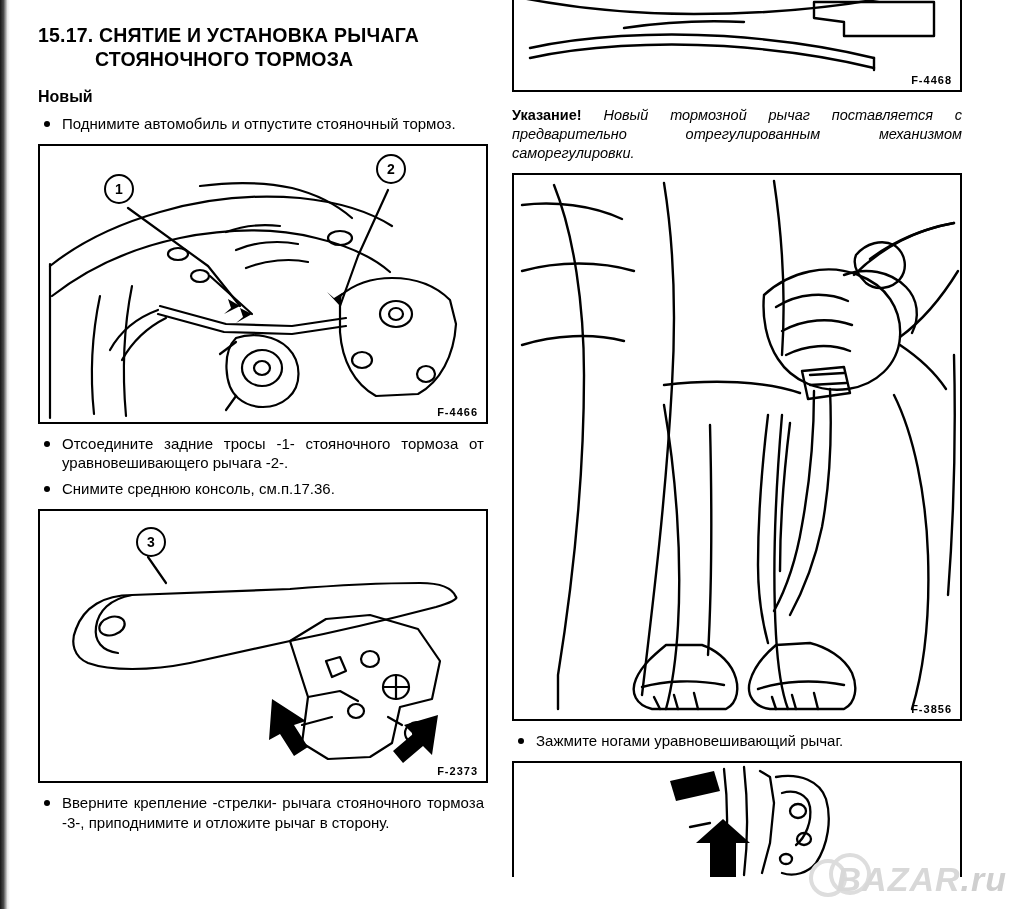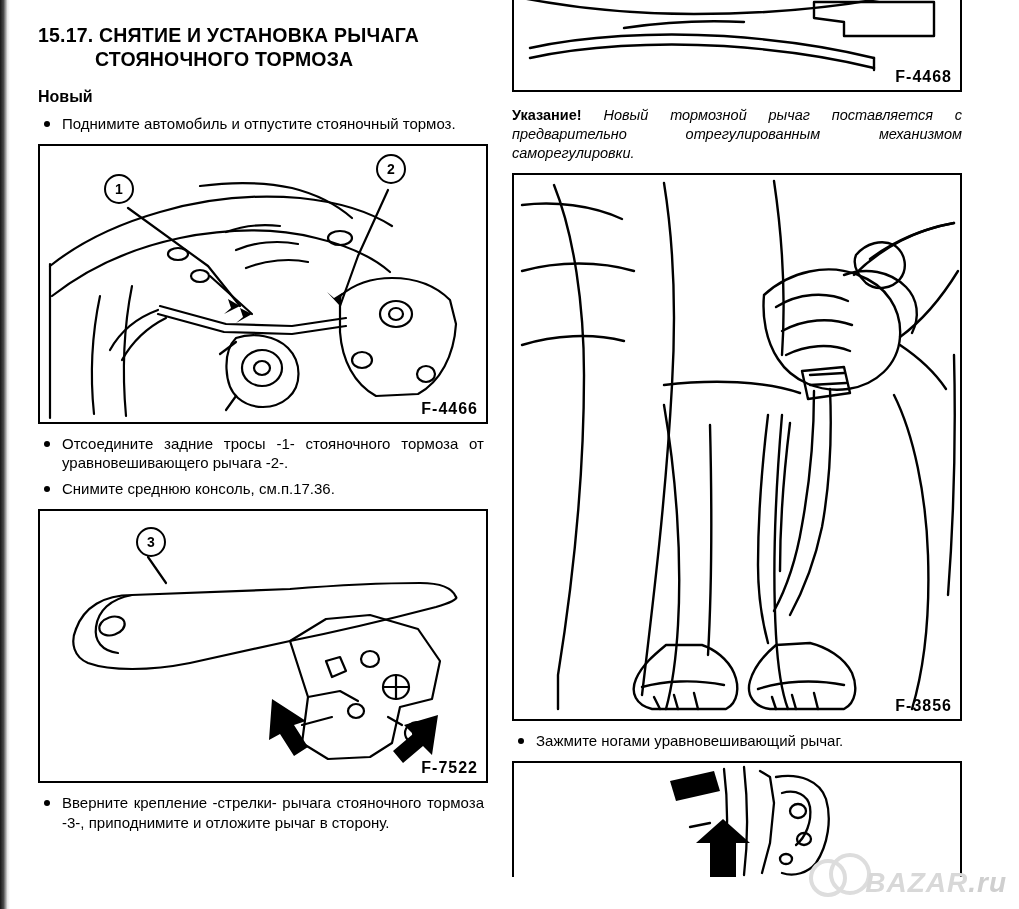--- a/index.html
+++ b/index.html
@@ -73,35 +73,35 @@
   
   .fig{
     position:relative;
     border:2px solid #000;
     background:#fff;
     margin:10px 0 10px 0;
     overflow:hidden;
   }
   .fig .code{
     position:absolute;right:8px;bottom:4px;
-    font-size:16px;font-weight:bold;
+    font-size:11px;font-weight:bold;
     letter-spacing:1px;
   }
   .fig svg{display:block;width:100%;height:100%;}
   .callout{
     position:absolute;
     width:26px;height:26px;border-radius:50%;
     border:2px solid #000;background:#fff;
     font-size:14px;font-weight:bold;
     display:flex;align-items:center;justify-content:center;
   }
   
   .watermark{
     position:absolute;right:12px;bottom:10px;
-    font-size:28px;font-weight:bold;font-style:italic;
+    font-size:34px;font-weight:bold;font-style:italic;
     color:#d8d8d8;
     letter-spacing:1px;
     user-select:none;
   }
   .watermark .dot{color:#cfcfcf;}
   .wm-circles{
     position:absolute;right:150px;bottom:8px;
     width:60px;height:48px;
   }
   .wm-circles span{
@@ -209,21 +209,21 @@
 
           <path d="M108,46 L126,72"></path>
         </g>
         <g fill="#000" stroke="none">
 
           <path d="M232,188 l34,22 l-12,4 l14,22 l-14,9 l-14,-22 l-11,6 z"></path>
           <path d="M398,204 l-6,40 l-9,-9 l-20,17 l-10,-12 l20,-17 l-9,-9 z"></path>
         </g>
       </svg>
       <div class="callout" style="left:96px;top:16px;">3</div>
-      <div class="code">F-7522</div>
+      <div class="code">F-2373</div>
     </div>
 
     <ul class="bullets">
       <li>Вверните крепление -стрелки- рычага стояночного тормоза -3-, приподнимите и отложите рычаг в сторону.</li>
     </ul>
   </div>
 
   <div class="col col-right">
 
     <div class="fig" style="height:98px;margin-top:-8px;border-top:none;">

